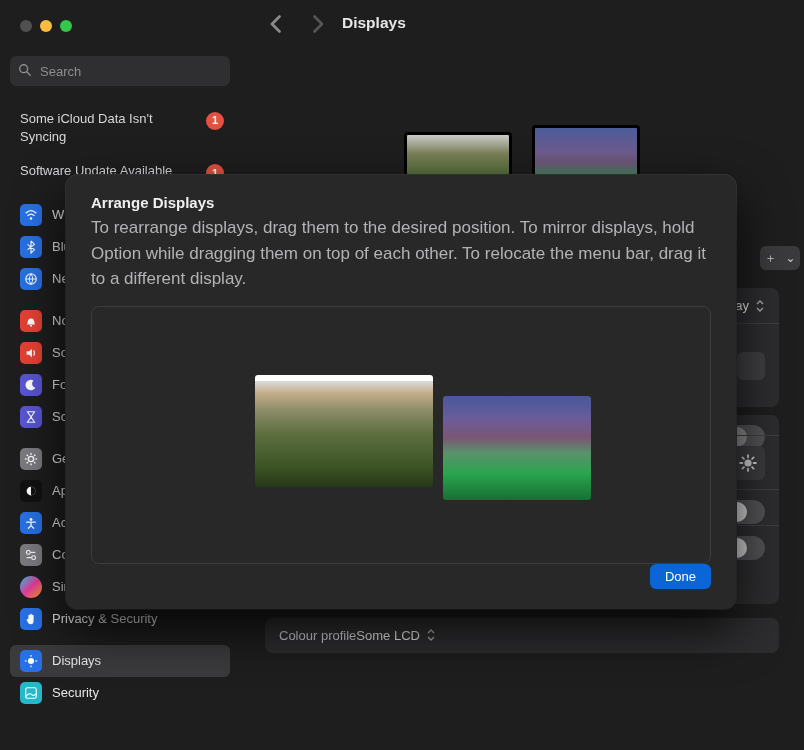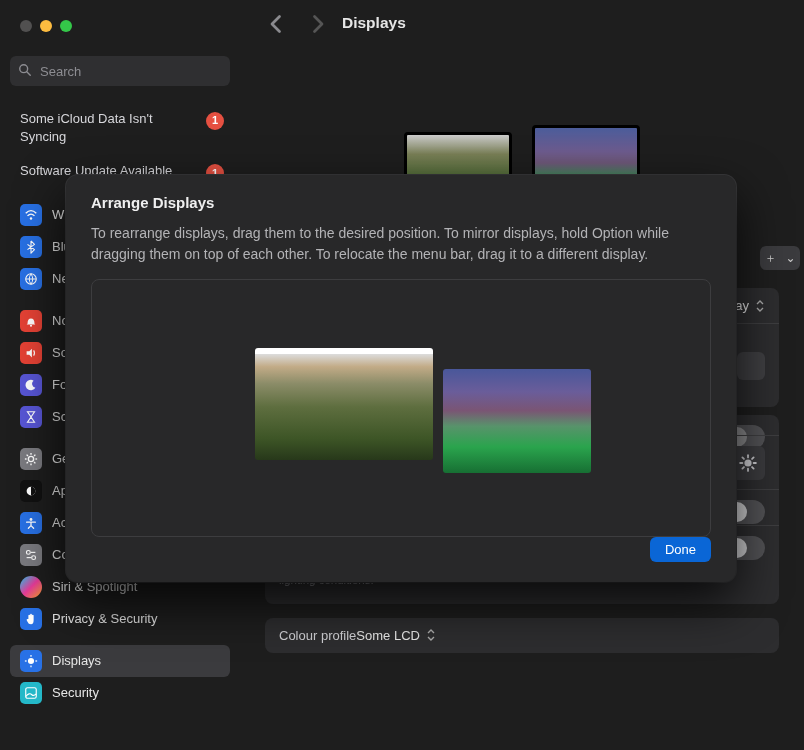--- a/index.html
+++ b/index.html
@@ -60,21 +60,21 @@
   .row-col { display:block; }
   .row-col .subtext { display:block; }
   .right-widget { position:absolute; right:14px; top:10px; }
 
   .sun-icon { width:34px; height:34px; background:#3b3b3e; border-radius:6px; display:flex; align-items:center; justify-content:center; }
 
   
   .modal-backdrop { position: absolute; inset: 0; }
   .modal { position: absolute; top: 175px; left: 66px; width: 670px; background: #282829; border-radius: 12px; box-shadow: 0 20px 50px rgba(0,0,0,0.8), 0 0 0 1px #3a3a3c; padding: 19px 25px 20px 25px; }
   .modal-title { font-size: 15px; font-weight: 600; color: #efefef; }
-  .modal-desc { font-size: 14px; color: #b3b3b6; line-height: 1.5; margin-top: 12px; }
+  .modal-desc { font-size: 17px; color: #b3b3b6; line-height: 1.5; margin-top: 4px; }
   .arrange-canvas { margin-top: 14px; height: 258px; border: 1px solid #3d3d3f; border-radius: 8px; position: relative; background: #282829; }
   .arr-d1 { position:absolute; left:163px; top:68px; width:178px; height:112px; border-radius:3px; overflow:hidden; }
   .arr-d1-bar { height: 6px; background: #fff; }
   .arr-d1-img { width:100%; height:calc(100% - 6px); background: linear-gradient(180deg, #dcdcdc 0%, #c2ab87 12%, #8b8c68 28%, #5e6e3f 50%, #3d5526 80%, #27381a 100%); }
   .arr-d2 { position:absolute; left:351px; top:89px; width:148px; height:104px; border-radius:3px; overflow:hidden; }
   .arr-d2-img { width:100%; height:100%; background: linear-gradient(180deg, #49579a 0%, #6a5d9a 22%, #7a5574 40%, #58936b 55%, #2aa44d 75%, #176f33 100%); }
 
   .modal-footer { display:flex; justify-content:flex-end; margin-top: 0; }
   .done-btn { background: #0a66d6; color: #fff; font-size: 13px; font-weight: 500; border:none; border-radius: 6px; padding: 5px 15px; cursor: pointer; }
 </style>

